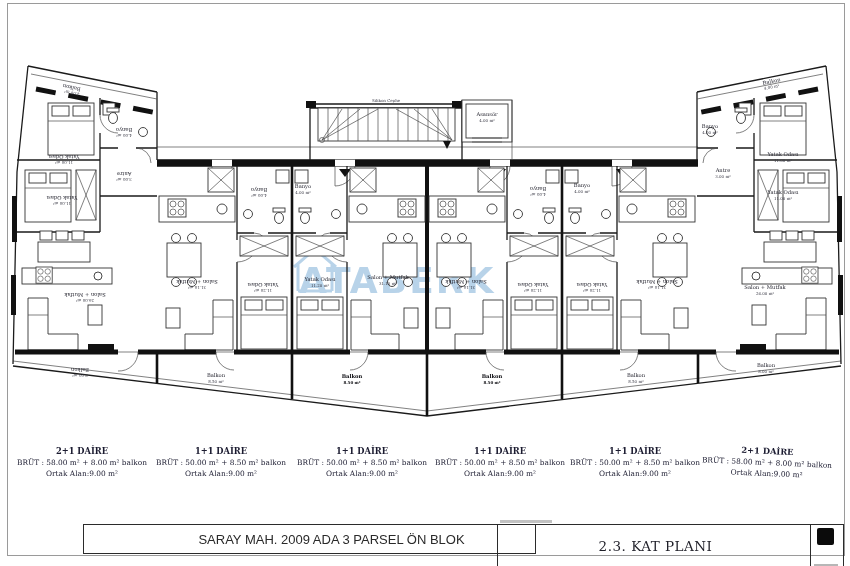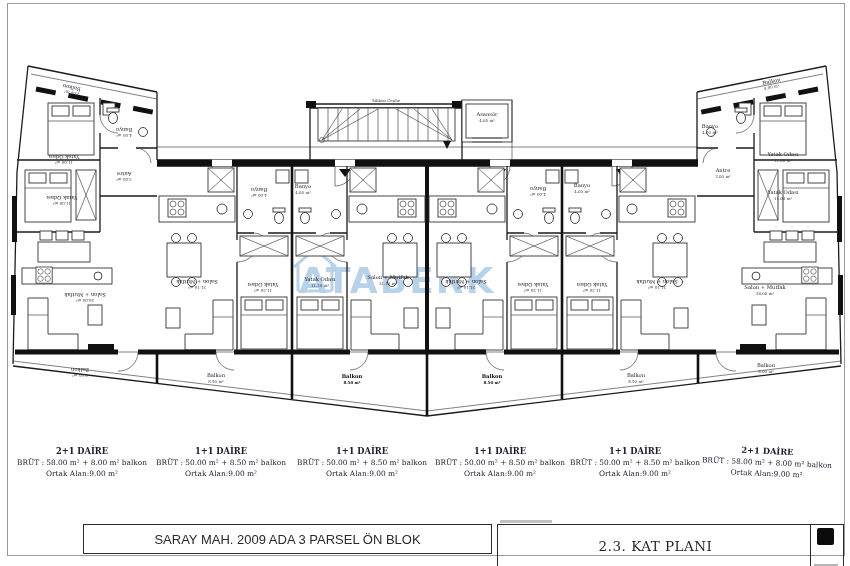--- a/index.html
+++ b/index.html
@@ -25,21 +25,21 @@
         font-size:36px;fill:#7fb0d8;letter-spacing:2px}
   
   .udesc{position:absolute;top:446px;width:170px;text-align:center;transform:translateX(-50%);
         color:#1b1b30;line-height:11px;}
   .udesc .n{font-size:8.3px;font-weight:bold;}
   .udesc .l{font-size:7.4px;}
   .tilt{transform:translateX(-50%) rotate(2.5deg);}
   
   .tbl{position:absolute;left:83px;top:524px;width:407px;height:28px;border:1.2px solid #2b2b2b;
         display:flex;align-items:center;justify-content:center;
-        font-family:"Liberation Sans","DejaVu Sans",sans-serif;font-size:13px;color:#2a2a2a;}
+        font-family:"Liberation Sans","DejaVu Sans",sans-serif;font-size:13px;color:#2a2a2a;padding-left:44px;}
   .tbr{position:absolute;left:497px;top:524px;width:347px;height:44px;border:1.2px solid #2b2b2b;
         box-sizing:border-box;}
   .tbr-title{position:absolute;left:0;top:0;width:315px;height:100%;display:flex;align-items:center;
         justify-content:center;font-size:13.5px;color:#1f1f28;letter-spacing:0.5px;}
   .logo-cell{position:absolute;right:0;top:0;width:32px;height:100%;border-left:1px solid #2b2b2b;}
   .logo-mark{position:absolute;left:6px;top:3px;width:17px;height:17px;background:#0b0b0b;border-radius:2px;}
   .logo-cap{position:absolute;left:3px;bottom:1px;width:24px;height:2.5px;background:#b7b7b7;}
   .tiny-note{position:absolute;left:500px;top:520px;width:52px;height:2.5px;background:#c2c2c2;}
 </style>
 </head>

